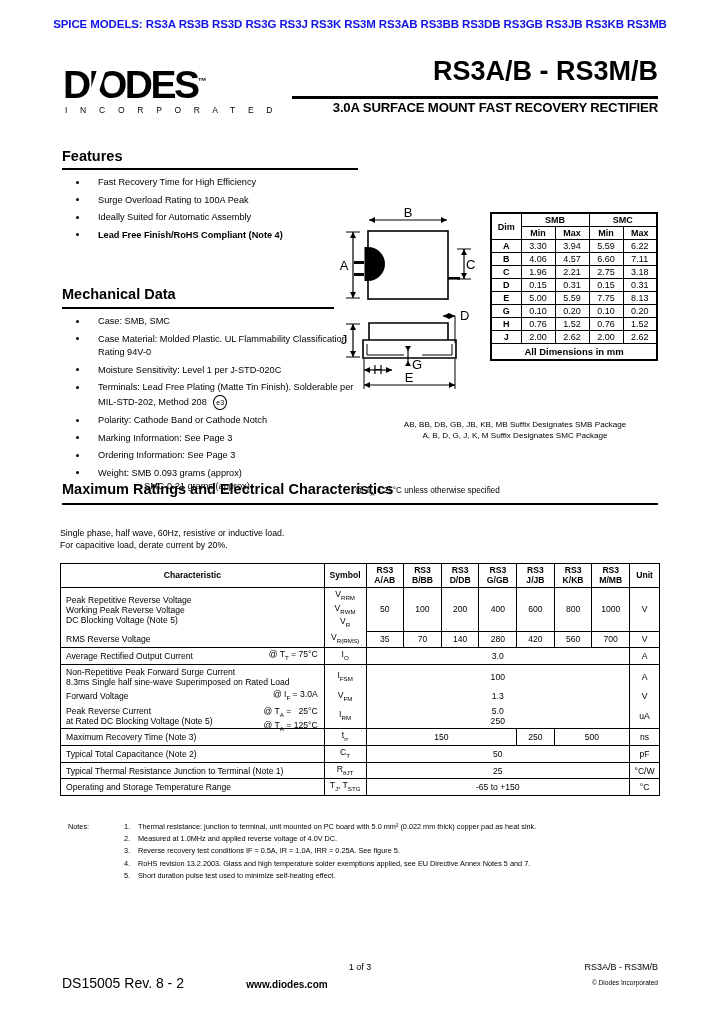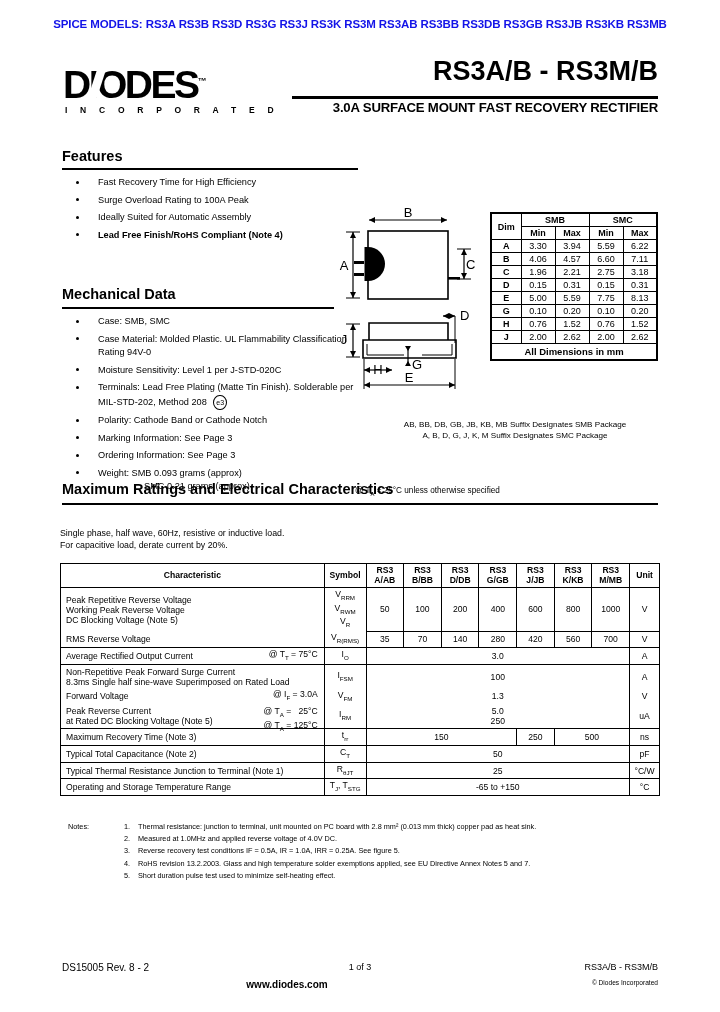--- a/index.html
+++ b/index.html
@@ -32,21 +32,21 @@
     line-height:38px; font-family:"Liberation Sans", sans-serif;
     position:relative;
   }
   .logo-main .tm { font-size:9px; vertical-align:super; letter-spacing:0; }
   .logo-slash {
     position:absolute; left:30px; top:2px;
     width:9px; height:36px; background:#fff;
     transform:skewX(-18deg);
   }
   .logo-sub {
-    font-size:8.5px; font-weight:bold; letter-spacing:5.2px;
+    font-size:8.5px; font-weight:normal; letter-spacing:5.2px;
     margin-top:1px; margin-left:2px;
   }
 
   
   .title-main {
     position:absolute; right:62px; top:56px;
     font-size:27px; font-weight:bold; letter-spacing:0px;
   }
   .title-rule {
     position:absolute; left:292px; top:96px; width:366px; height:3px; background:#000;
@@ -126,21 +126,21 @@
 
   
   .notes { position:absolute; left:60px; top:822px; font-size:7.3px; line-height:10.6px; }
   .notes .lbl { position:absolute; left:8px; top:0; }
   .notes ol { margin:0; padding-left:0; list-style:none; }
   .notes li { position:relative; padding-left:78px; margin-bottom:1.6px; }
   .notes li .n { position:absolute; left:64px; }
 
   
   .footer { position:absolute; left:0; top:962px; width:720px; }
-  .f-left { position:absolute; left:62px; top:0; font-size:10px; }
+  .f-left { position:absolute; left:62px; top:13px; font-size:14px; }
   .f-center { position:absolute; left:0; width:720px; text-align:center; top:0; font-size:9px; }
   .f-url { position:absolute; left:0; width:574px; text-align:center; top:17px; font-size:10px; font-weight:bold;}
   .f-right { position:absolute; right:62px; top:0; font-size:9px; text-align:right;}
   .f-copy { position:absolute; right:62px; top:17px; font-size:6.6px; text-align:right;}
 </style>
 </head>
 <body>
 
 <div class="page">
 
@@ -463,21 +463,21 @@
       <td class="sym">T<sub>J</sub>, T<sub>STG</sub></td>
       <td class="val" colspan="7">-65 to +150</td>
       <td class="unit">°C</td>
     </tr>
   </tbody>
     </table>
 
   <div class="notes">
     <span class="lbl">Notes:</span>
     <ol>
-      <li><span class="n">1.</span><span>Thermal resistance: junction to terminal, unit mounted on PC board with 2.8 mm² (0.013 mm thick) copper pad as heat sink.</span></li>
+      <li><span class="n">1.</span><span>Thermal resistance: junction to terminal, unit mounted on PC board with 5.0 mm² (0.022 mm thick) copper pad as heat sink.</span></li>
       <li><span class="n">2.</span><span>Measured at 1.0MHz and applied reverse voltage of 4.0V DC.</span></li>
       <li><span class="n">3.</span><span>Reverse recovery test conditions IF = 0.5A, IR = 1.0A, IRR = 0.25A. See figure 5.</span></li>
       <li><span class="n">4.</span><span>RoHS revision 13.2.2003. Glass and high temperature solder exemptions applied, see EU Directive Annex Notes 5 and 7.</span></li>
       <li><span class="n">5.</span><span>Short duration pulse test used to minimize self-heating effect.</span></li>
     </ol>
   </div>
 
   <div class="footer">
     <div class="f-left">DS15005 Rev. 8 - 2</div>
     <div class="f-center">1 of 3</div>

